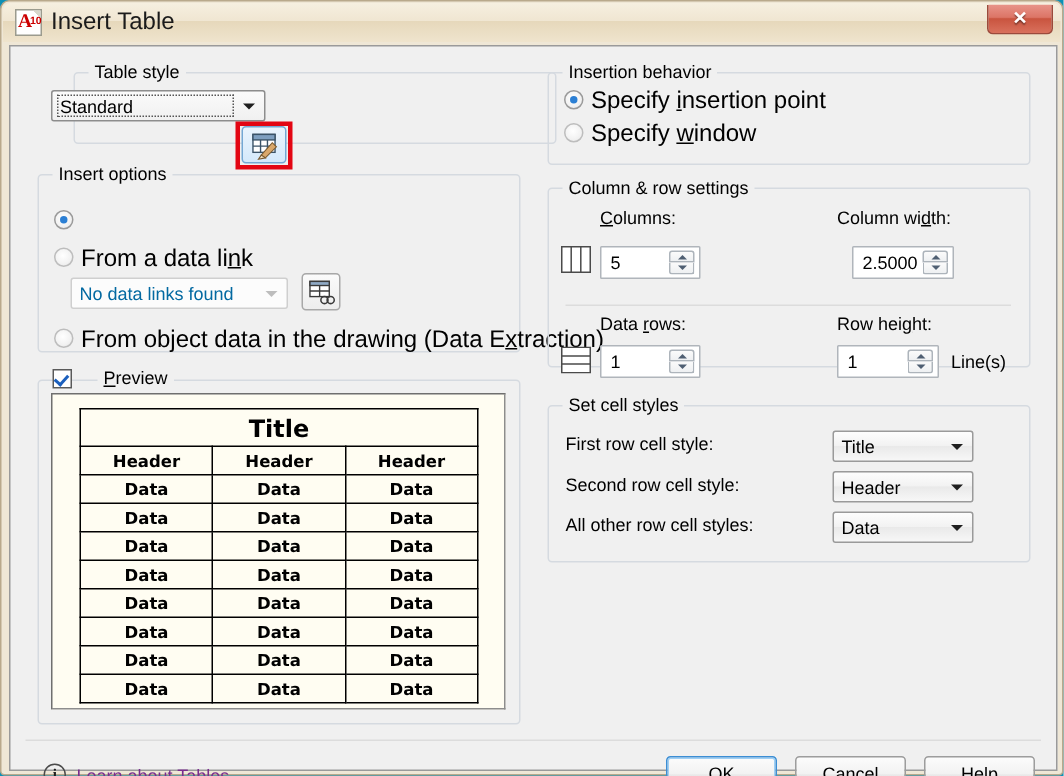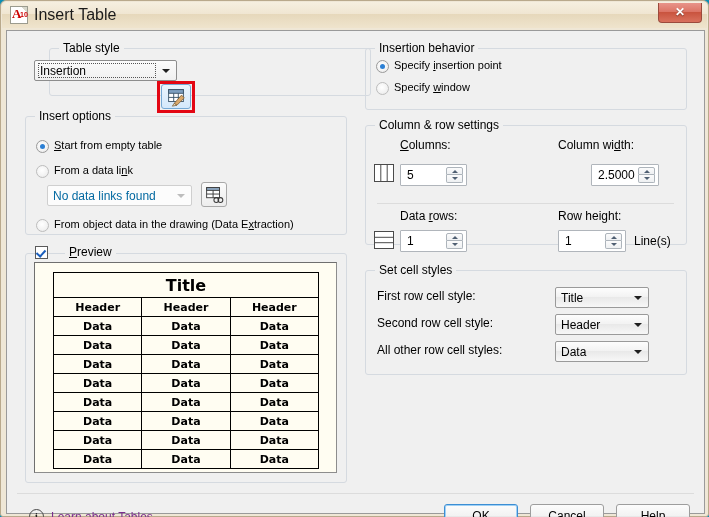--- a/index.html
+++ b/index.html
@@ -101,21 +101,21 @@
   .radio{
     position:absolute;width:13px;height:13px;border-radius:50%;
     background:radial-gradient(circle at 45% 40%,#ffffff 0%,#f2f2f2 60%,#e2e2e2 100%);
     border:1px solid #9a9a9a;box-sizing:border-box;cursor:pointer;
   }
   .radio.on::after{
     content:"";position:absolute;left:3px;top:3px;width:5px;height:5px;border-radius:50%;
     background:#2b7fd4;
   }
   .radio.off{border-color:#bdbdbd;}
-  .rlabel{position:absolute;font-size:11px;color:#000;white-space:nowrap;}
+  .rlabel{position:absolute;font-size:16px;color:#000;white-space:nowrap;}
   .rlabel .u{text-decoration:underline;}
 
   .checkbox{
     position:absolute;width:13px;height:13px;
     background:#ffffff;border:1px solid #5a5a5a;box-sizing:border-box;cursor:pointer;
   }
   .checkbox.on::after{
     content:"";position:absolute;left:2px;top:1px;width:4px;height:7px;
     border:solid #1b5fbd;border-width:0 2px 2px 0;transform:rotate(42deg);
   }
@@ -239,21 +239,21 @@
     </div>
   </div>
 
   <div id="client">
 
     <div class="group" style="left:18px;top:17px;width:322px;height:48px;margin-left:24px;">
       <span class="glabel">Table style</span>
     </div>
 
     <div class="combo focused" style="left:27px;top:29px;width:143px;">
-      <span class="ctext">Insertion</span>
+      <span class="ctext">Standard</span>
       <span class="ftext"></span>
       <span class="arrow"></span>
     </div>
 
     <div class="iconbtn" style="left:154px;top:53px;width:30px;height:25px;
                 background:linear-gradient(to bottom,#eaf4fd,#d4e9fb);
                 border:1px solid #74a8d4;">
       <svg class="tbl-glyph" viewBox="0 0 30 25">
         <rect x="7" y="5" width="16" height="13" fill="#ffffff" stroke="#3a5368" stroke-width="1"></rect>
         <rect x="7" y="5" width="16" height="4" fill="#7e9fc0" stroke="#3a5368" stroke-width="1"></rect>
@@ -263,21 +263,20 @@
         <path d="M13 20 L21 11 L24 14 L16 22 Z" fill="#d9a86b" stroke="#7a5a2e" stroke-width="0.8"></path>
         <path d="M13 20 L11 23 L16 22 Z" fill="#f2e2c4" stroke="#7a5a2e" stroke-width="0.8"></path>
       </svg>
     </div>
 
     <div class="group" style="left:18px;top:85px;width:322px;height:119px;">
       <span class="glabel">Insert options</span>
     </div>
 
     <span class="radio on" style="left:29px;top:109px;"></span>
-    <span class="rlabel" style="left:47px;top:108px;"><span class="u">S</span>tart from empty table</span>
 
     <span class="radio off" style="left:29px;top:134px;"></span>
     <span class="rlabel" style="left:47px;top:133px;">From a data li<span class="u">n</span>k</span>
 
     <div class="combo disabled" style="left:40px;top:154px;width:145px;">
       <span class="ctext">No data links found</span>
       <span class="arrow"></span>
     </div>
 
     <div class="iconbtn" style="left:194px;top:151px;width:26px;height:25px;">
@@ -382,21 +381,21 @@
       <span class="spin">
         <span class="sb up">
             <span class="tri"></span>
           </span>
         <span class="sb dn">
             <span class="tri"></span>
           </span>
       </span>
     </div>
 
-    <div class="textbox" style="left:584px;top:133px;width:68px;">
+    <div class="textbox" style="left:561px;top:133px;width:68px;">
       <span class="tval">2.5000</span>
       <span class="spin">
         <span class="sb up">
             <span class="tri"></span>
           </span>
         <span class="sb dn">
             <span class="tri"></span>
           </span>
       </span>
     </div>

